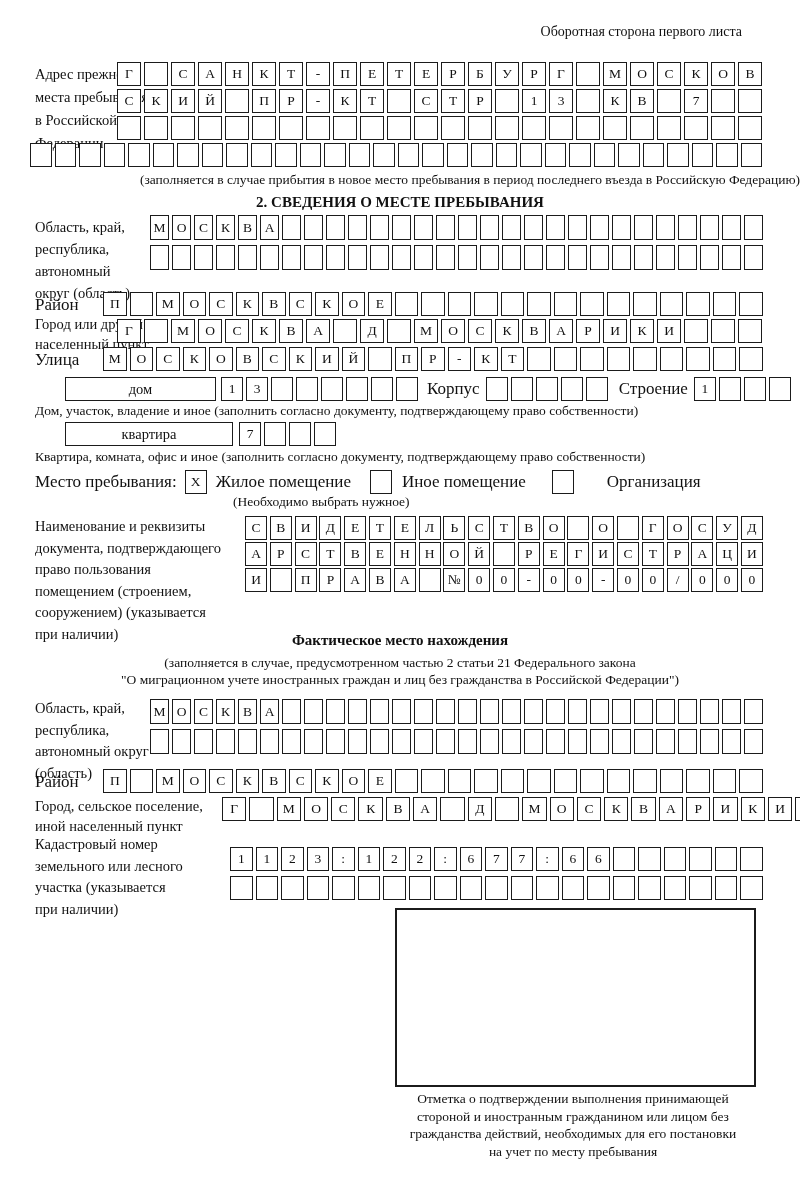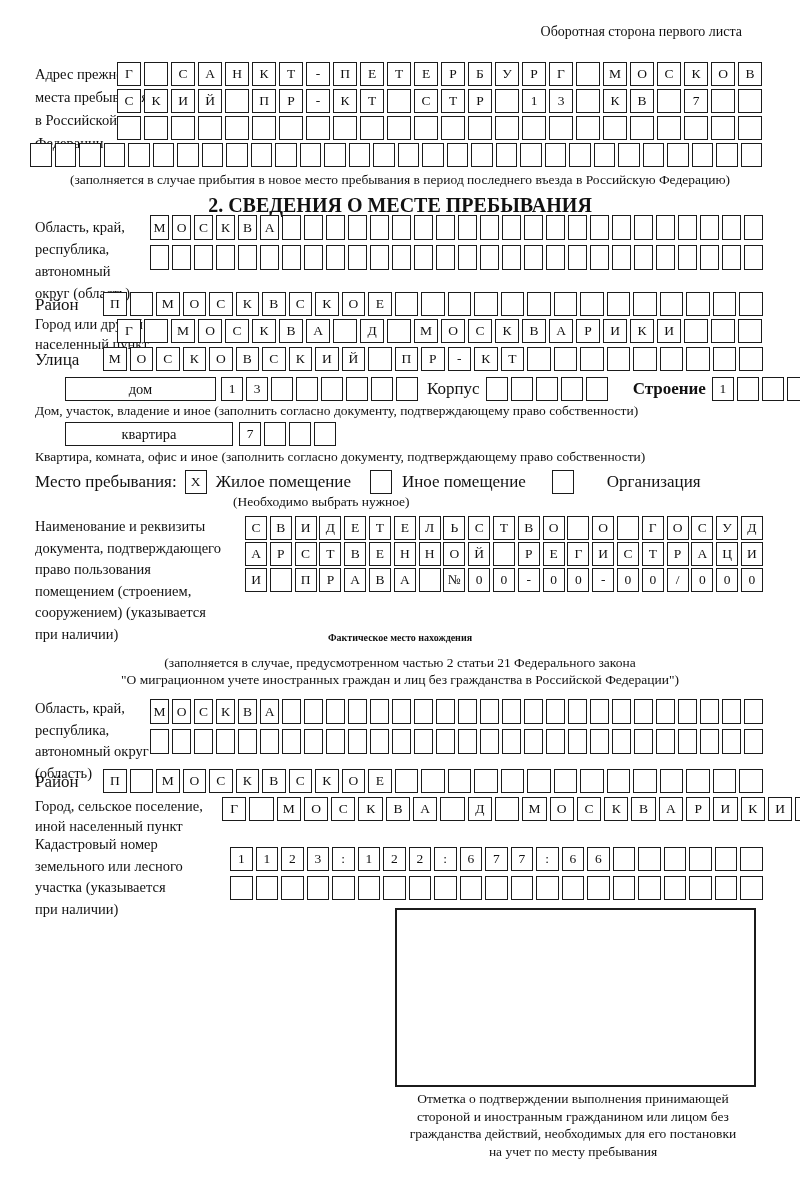--- a/index.html
+++ b/index.html
@@ -7,21 +7,21 @@
     position:relative;width:800px;height:1180px;background:#ffffff;overflow:hidden;
     font-family:"Liberation Serif","DejaVu Serif",serif;color:#111;
   }
   .abs{position:absolute;}
   .hdr{position:absolute;top:24px;right:58px;font-size:14px;}
   .label{font-size:14.5px;line-height:23px;white-space:pre-line;}
   .label.lh21{line-height:20px;}
   .lbl{font-size:17px;white-space:nowrap;}
   .caption{font-size:13.5px;white-space:nowrap;}
   .center{left:0;width:800px;text-align:center;white-space:normal;}
-  .title{font-size:20px;font-weight:bold;}
+  .title{font-size:15px;font-weight:bold;}
   .boxrow{display:flex;gap:3px;}
   .cell{
     flex:none;box-sizing:border-box;height:24px;border:1.5px solid #1b1b1b;background:#fff;
     display:inline-flex;align-items:center;justify-content:center;
     font-size:13.5px;line-height:1;font-family:"Liberation Serif","DejaVu Serif",serif;
   }
   .p27 .cell{width:24px;}
   .p245 .cell{width:21.5px;}
   .p22 .cell{width:19px;height:25px;}
   .p265 .cell{width:23.5px;}
@@ -153,21 +153,21 @@
       <span class="cell"></span>
       <span class="cell"></span>
       <span class="cell"></span>
       <span class="cell"></span>
       <span class="cell"></span>
       <span class="cell"></span>
       <span class="cell"></span>
       <span class="cell"></span>
       <span class="cell"></span>
     </div>
-  <div class="caption abs center" style="top:172px;">(заполняется в случае прибытия в новое место пребывания в период последнего въезда в Российскую Федерацию)</div>
+  <div class="caption abs center" style="top:172px;text-align:right;">(заполняется в случае прибытия в новое место пребывания в период последнего въезда в Российскую Федерацию)</div>
 
   <div class="title abs center" style="top:194px;">2. СВЕДЕНИЯ О МЕСТЕ ПРЕБЫВАНИЯ</div>
 
   <div class="label abs" style="left:35px;top:216px;width:120px;line-height:22px;">Область, край,
 республика,
 автономный
 округ (область)</div>
   <div class="boxrow p22 abs" style="left:150px;top:215px;">
       <span class="cell">М</span>
       <span class="cell">О</span>
@@ -329,21 +329,21 @@
         <span class="cell"></span>
       </span>
     <span class="lbl" style="margin-left:9px;">Корпус</span>
     <span class="boxrow p25" style="margin-left:6px;">
         <span class="cell"></span>
         <span class="cell"></span>
         <span class="cell"></span>
         <span class="cell"></span>
         <span class="cell"></span>
       </span>
-    <span class="lbl" style="margin-left:25px;font-weight:bold;">Строение</span>
+    <span class="lbl" style="margin-left:11px;">Строение</span>
     <span class="boxrow p25" style="margin-left:6px;">
         <span class="cell">1</span>
         <span class="cell"></span>
         <span class="cell"></span>
         <span class="cell"></span>
       </span>
   </div>
   <div class="caption abs" style="left:35px;top:403px;">Дом, участок, владение и иное (заполнить согласно документу, подтверждающему право собственности)</div>
 
   <div class="row-flex abs" style="left:65px;top:422px;">
@@ -437,21 +437,21 @@
       <span class="cell">0</span>
       <span class="cell">-</span>
       <span class="cell">0</span>
       <span class="cell">0</span>
       <span class="cell">/</span>
       <span class="cell">0</span>
       <span class="cell">0</span>
       <span class="cell">0</span>
     </div>
 
-  <div class="title abs center" style="top:632px;font-size:10px;">Фактическое место нахождения</div>
+  <div class="title abs center" style="top:632px;font-size:15px;">Фактическое место нахождения</div>
   <div class="caption abs center" style="top:655px;">(заполняется в случае, предусмотренном частью 2 статьи 21 Федерального закона</div>
   <div class="caption abs center" style="top:672px;">"О миграционном учете иностранных граждан и лиц без гражданства в Российской Федерации")</div>
 
   <div class="label abs" style="left:35px;top:698px;width:140px;line-height:21.5px;">Область, край,
 республика,
 автономный округ
 (область)</div>
   <div class="boxrow p22 abs" style="left:150px;top:699px;">
       <span class="cell">М</span>
       <span class="cell">О</span>

